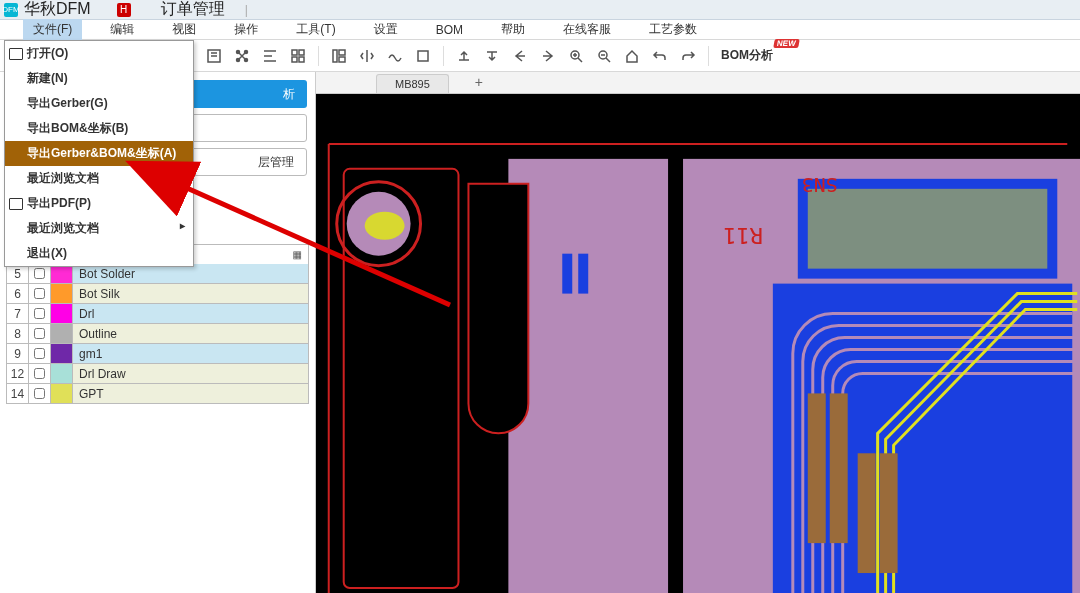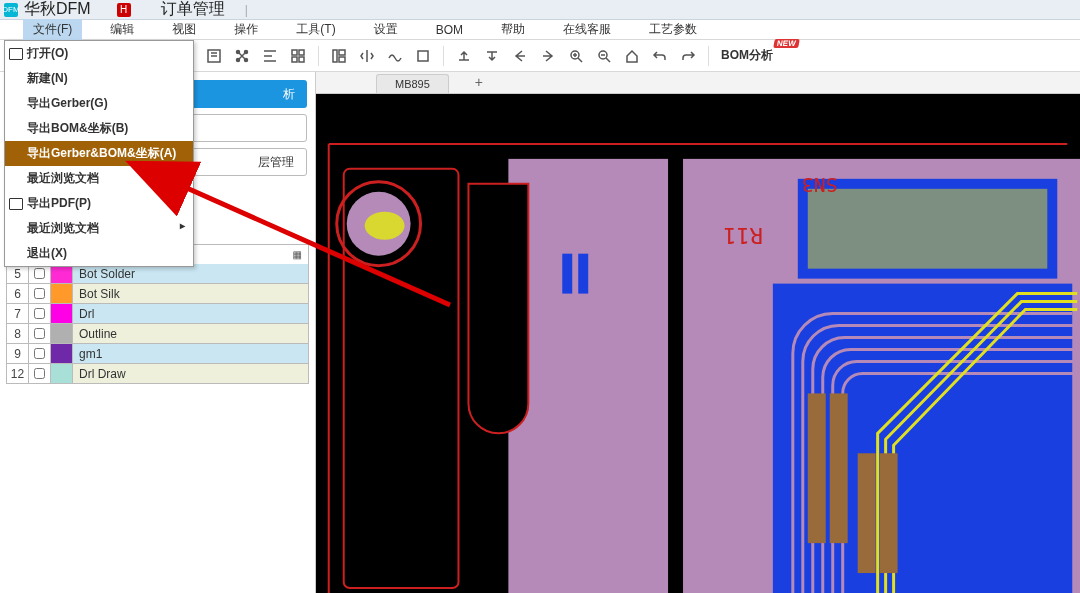--- a/index.html
+++ b/index.html
@@ -254,20 +254,28 @@
             <div class="layer-name" style="background:#c9e6f2">gm1</div>
           </div>
           <div class="layer-row">
             <div class="layer-num">12</div>
             <div class="layer-check">
               <input type="checkbox" style="">
             </div>
             <div class="layer-color" style="background:#a8e0d8"></div>
             <div class="layer-name" style="background:#eef0dc">Drl Draw</div>
           </div>
+          <div class="layer-row">
+            <div class="layer-num">14</div>
+            <div class="layer-check">
+              <input type="checkbox" style="">
+            </div>
+            <div class="layer-color" style="background:#e0e058"></div>
+            <div class="layer-name" style="background:#eef0dc">GPT</div>
+          </div>
         </div>
     </div>
   </div>
 
   <div class="pcb-wrap">
     <div class="tab-bar">
       <div class="tab">MB895</div>
       <div class="tab-add">+</div>
     </div>
     <div class="pcb-canvas">

